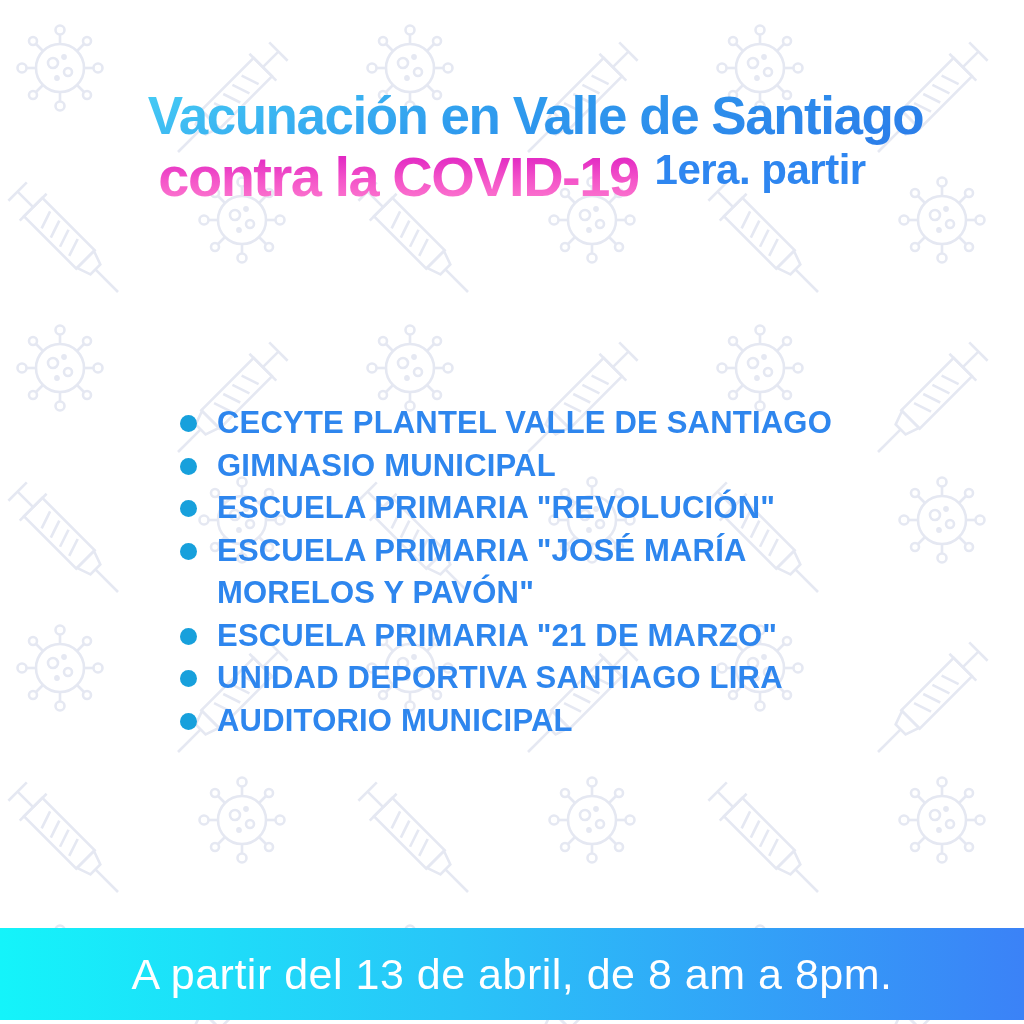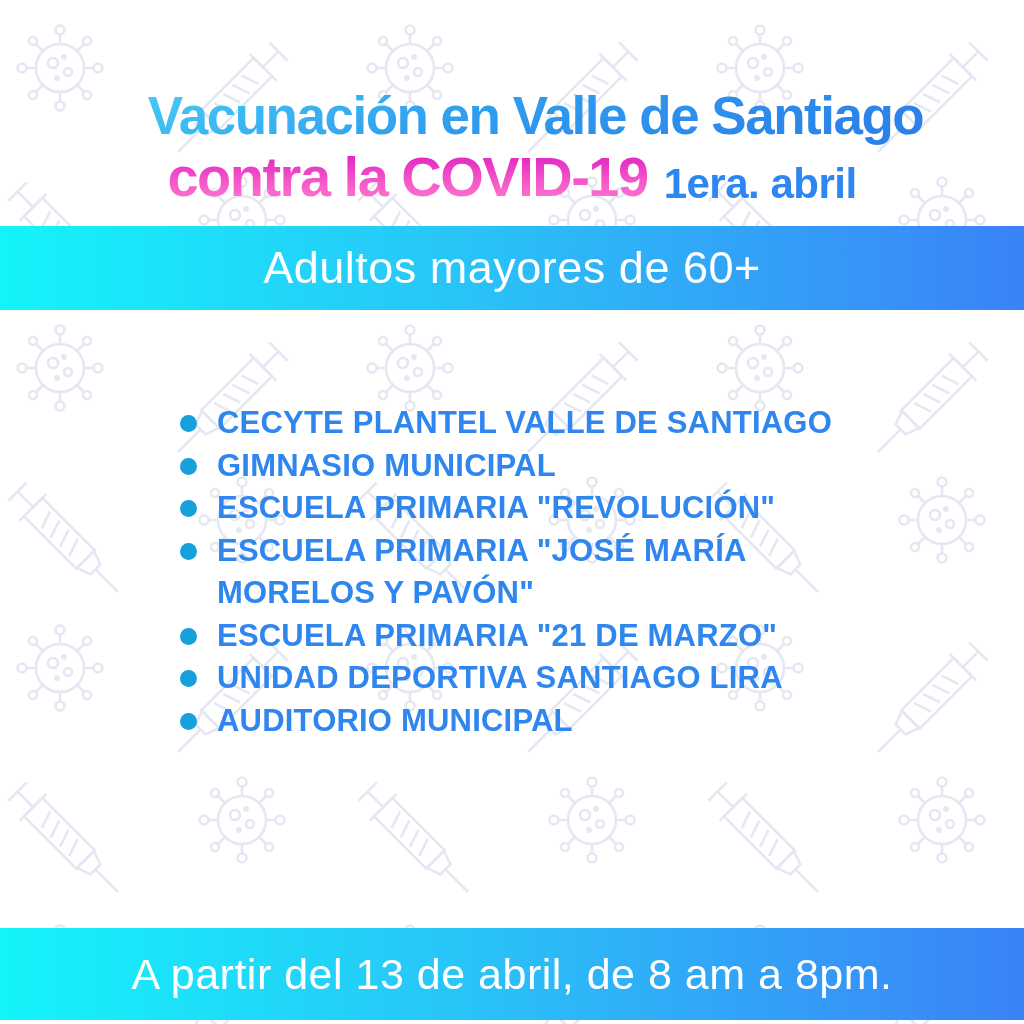--- a/index.html
+++ b/index.html
@@ -37,21 +37,21 @@
     -webkit-background-clip: text;
     background-clip: text;
     color: transparent;
     display: inline-block;
     margin-left: 47px;
   }
   .title-line2 {
     margin-top: 0px;
     display: flex;
     justify-content: center;
-    align-items: flex-end;
+    align-items: flex-start;
     gap: 16px;
   }
   .title-pink {
     font-size: 56px;
     font-weight: 700;
     letter-spacing: -1.5px;
     line-height: 62px;
     background: linear-gradient(180deg, #dd1ec2 8%, #f455c9 55%, #ff80d0 100%);
     -webkit-background-clip: text;
     background-clip: text;
@@ -171,27 +171,24 @@
         <use href="#syringe" transform="translate(118,292) rotate(-135)"></use>
       </pattern>
     </defs>
     <rect width="1024" height="1024" fill="url(#wm)"></rect>
   </svg>
 
   <div class="titles">
     <div class="title-line1">Vacunación en Valle de Santiago</div>
     <div class="title-line2">
       <span class="title-pink">contra la COVID-19</span>
-      <span class="dose">1era. abril</span>
+      <span class="dose">1era. partir</span>
     </div>
   </div>
 
-  <div class="banner banner-top">
-    <span class="banner-text">Adultos mayores de 60+</span>
-  </div>
 
   <ul class="locations">
     <li>
       <span class="dot"></span>
       <span class="loc">
           <span>CECYTE PLANTEL VALLE DE SANTIAGO</span>
         </span>
     </li>
     <li>
       <span class="dot"></span>

